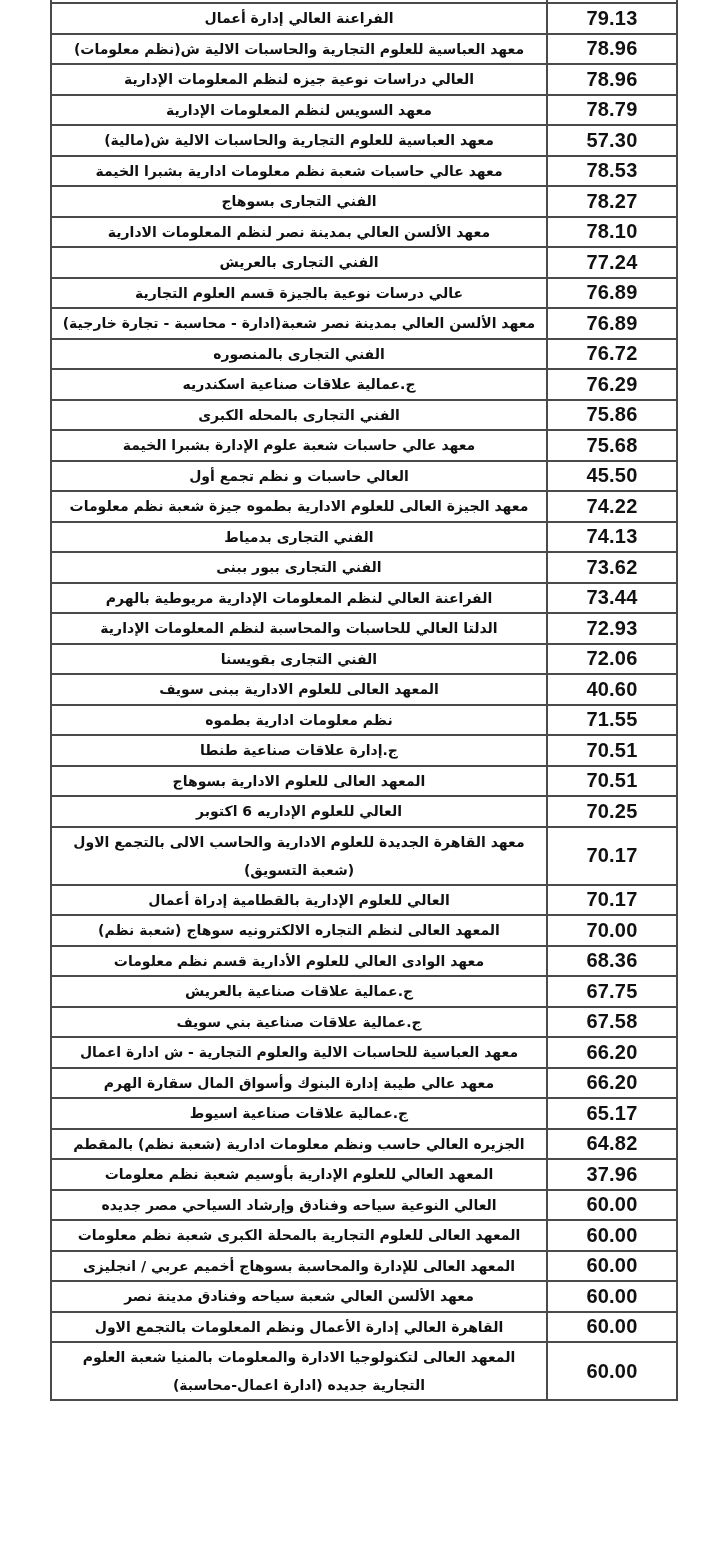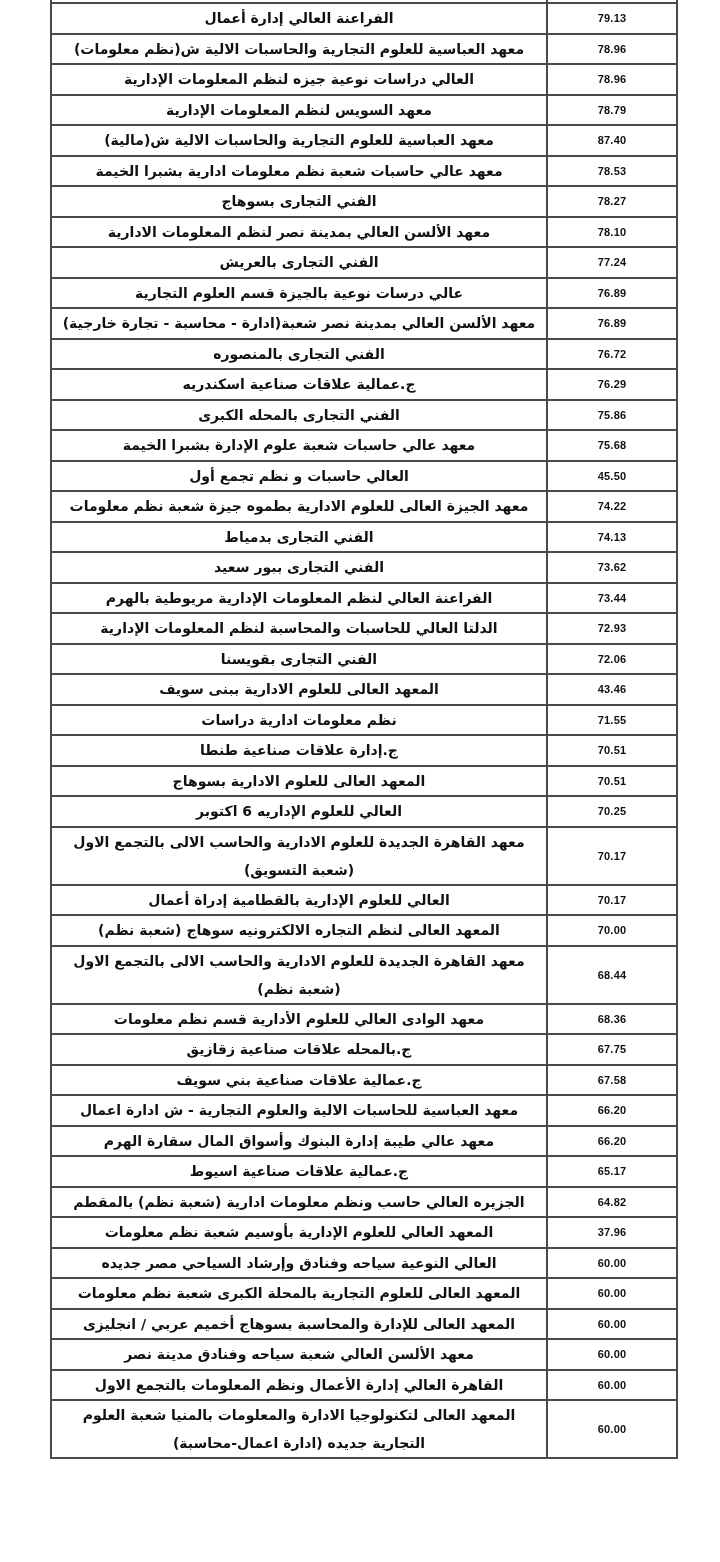--- a/index.html
+++ b/index.html
@@ -1,20 +1,20 @@
 <!DOCTYPE html>
 <html><head>
 <meta charset="utf-8">
 <style>
   html, body { margin: 0; padding: 0; background: #ffffff; }
   body { width: 720px; height: 1562px; overflow: hidden; position: relative; font-family: "DejaVu Sans", sans-serif; }
   .sheet { position: absolute; left: 50px; top: -28px; width: 628px; }
   table.results { border-collapse: collapse; width: 628px; table-layout: fixed; direction: rtl; }
   table.results td { border: 2px solid #4a4a4a; color: #111; font-weight: bold; text-align: center; vertical-align: middle; padding: 0 6px; }
-  td.score { width: 116px; font-family: "Liberation Sans", sans-serif; font-size: 11px; letter-spacing: 0.2px; }
+  td.score { width: 116px; font-family: "Liberation Sans", sans-serif; font-size: 20px; letter-spacing: 0.2px; }
   td.name { font-size: 14px; line-height: 28px; }
   tr.single td { height: 28.5px; }
   tr.double td { height: 56px; }
   tr.ghost td { height: 28px; }
 </style>
 </head>
 <body>
 
 <div class="sheet">
   <table class="results">
@@ -33,21 +33,21 @@
         </tr>
         <tr class="single">
           <td class="score">78.96</td>
           <td class="name">العالي دراسات نوعية جيزه لنظم المعلومات الإدارية</td>
         </tr>
         <tr class="single">
           <td class="score">78.79</td>
           <td class="name">معهد السويس لنظم المعلومات الإدارية</td>
         </tr>
         <tr class="single">
-          <td class="score">87.40</td>
+          <td class="score">57.30</td>
           <td class="name">معهد العباسية للعلوم التجارية والحاسبات الالية ش(مالية)</td>
         </tr>
         <tr class="single">
           <td class="score">78.53</td>
           <td class="name">معهد عالي حاسبات شعبة نظم معلومات ادارية بشبرا الخيمة</td>
         </tr>
         <tr class="single">
           <td class="score">78.27</td>
           <td class="name">الفني التجارى بسوهاج</td>
         </tr>
@@ -90,41 +90,41 @@
         <tr class="single">
           <td class="score">74.22</td>
           <td class="name">معهد الجيزة العالى للعلوم الادارية بطموه جيزة شعبة نظم معلومات</td>
         </tr>
         <tr class="single">
           <td class="score">74.13</td>
           <td class="name">الفني التجارى بدمياط</td>
         </tr>
         <tr class="single">
           <td class="score">73.62</td>
-          <td class="name">الفني التجارى ببور سعيد</td>
+          <td class="name">الفني التجارى ببور ببنى</td>
         </tr>
         <tr class="single">
           <td class="score">73.44</td>
           <td class="name">الفراعنة العالي لنظم المعلومات الإدارية مريوطية بالهرم</td>
         </tr>
         <tr class="single">
           <td class="score">72.93</td>
           <td class="name">الدلتا العالي للحاسبات والمحاسبة لنظم المعلومات الإدارية</td>
         </tr>
         <tr class="single">
           <td class="score">72.06</td>
           <td class="name">الفني التجارى بقويسنا</td>
         </tr>
         <tr class="single">
-          <td class="score">43.46</td>
+          <td class="score">40.60</td>
           <td class="name">المعهد العالى للعلوم الادارية ببنى سويف</td>
         </tr>
         <tr class="single">
           <td class="score">71.55</td>
-          <td class="name">نظم معلومات ادارية دراسات</td>
+          <td class="name">نظم معلومات ادارية بطموه</td>
         </tr>
         <tr class="single">
           <td class="score">70.51</td>
           <td class="name">ج.إدارة علاقات صناعية طنطا</td>
         </tr>
         <tr class="single">
           <td class="score">70.51</td>
           <td class="name">المعهد العالى للعلوم الادارية بسوهاج</td>
         </tr>
         <tr class="single">
@@ -136,31 +136,27 @@
           <td class="name">معهد القاهرة الجديدة للعلوم الادارية والحاسب الالى بالتجمع الاول (شعبة التسويق)</td>
         </tr>
         <tr class="single">
           <td class="score">70.17</td>
           <td class="name">العالي للعلوم الإدارية بالقطامية إدراة أعمال</td>
         </tr>
         <tr class="single">
           <td class="score">70.00</td>
           <td class="name">المعهد العالى لنظم التجاره الالكترونيه سوهاج (شعبة نظم)</td>
         </tr>
-        <tr class="double">
-          <td class="score">68.44</td>
-          <td class="name">معهد القاهرة الجديدة للعلوم الادارية والحاسب الالى بالتجمع الاول (شعبة نظم)</td>
-        </tr>
         <tr class="single">
           <td class="score">68.36</td>
           <td class="name">معهد الوادى العالي للعلوم الأدارية قسم نظم معلومات</td>
         </tr>
         <tr class="single">
           <td class="score">67.75</td>
-          <td class="name">ج.بالمحله علاقات صناعية زقازيق</td>
+          <td class="name">ج.عمالية علاقات صناعية بالعريش</td>
         </tr>
         <tr class="single">
           <td class="score">67.58</td>
           <td class="name">ج.عمالية علاقات صناعية بني سويف</td>
         </tr>
         <tr class="single">
           <td class="score">66.20</td>
           <td class="name">معهد العباسية للحاسبات الالية والعلوم التجارية - ش ادارة اعمال</td>
         </tr>
         <tr class="single">

